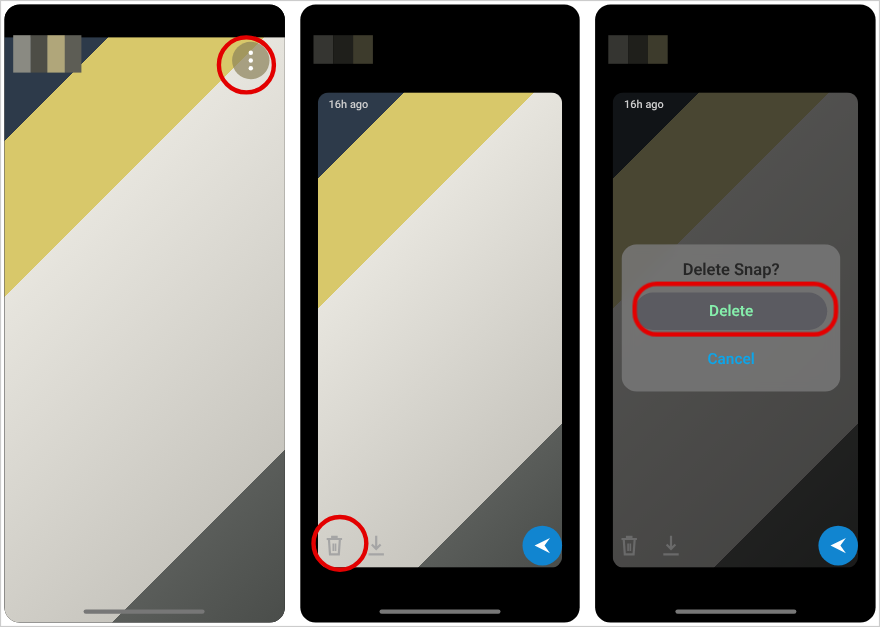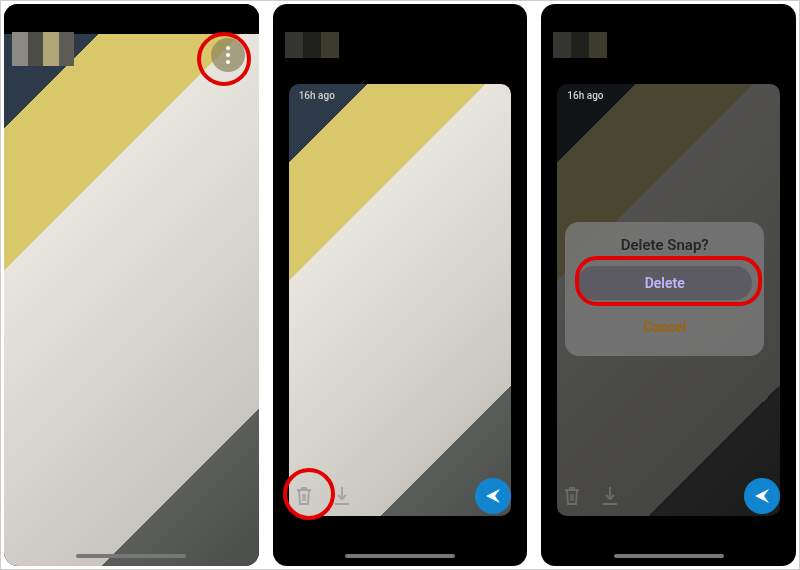--- a/index.html
+++ b/index.html
@@ -42,22 +42,22 @@
   .bottom-row{position:absolute;left:16px;right:16px;bottom:52px;height:36px;display:flex;align-items:center;}
   .icon-btn{width:30px;height:30px;display:flex;align-items:center;justify-content:center;margin-right:8px;color:#a5a5a5;}
   .send-btn{margin-left:auto;width:36px;height:36px;border-radius:50%;background:#1185d0;display:flex;align-items:center;justify-content:center;}
   .send-btn svg{fill:#fff;}
   .icon-btn svg{stroke:#a5a5a5;}
   .ring.r2{bottom:46px;left:10px;width:44px;height:44px;}
   
   .dialog{position:absolute;left:24px;right:32px;top:218px;background:rgba(120,120,120,.85);border-radius:14px;padding:14px 12px 12px;backdrop-filter:blur(6px);}
   .dialog h3{margin:0 0 12px;text-align:center;font-size:15px;font-weight:600;color:#262626;}
   .dialog button{display:block;width:100%;border:none;border-radius:20px;padding:9px 0;font-size:14px;font-weight:600;font-family:inherit;}
-  .dialog .del{background:#5b5b61;color:#c4b5fd;margin-bottom:10px;}
-  .dialog .can{background:transparent;color:#a16207;}
+  .dialog .del{background:#5b5b61;color:#86efac;margin-bottom:10px;}
+  .dialog .can{background:transparent;color:#0ea5e9;}
   .ring.r3{top:252px;left:34px;right:34px;height:42px;border-radius:22px;width:auto;}
   .p3 .icon-btn svg{stroke:#6a6a6a;}
 </style>
 </head>
 <body>
 
 <div class="frame">
 
   <div class="panel p1">
     <div class="black-top"></div>

